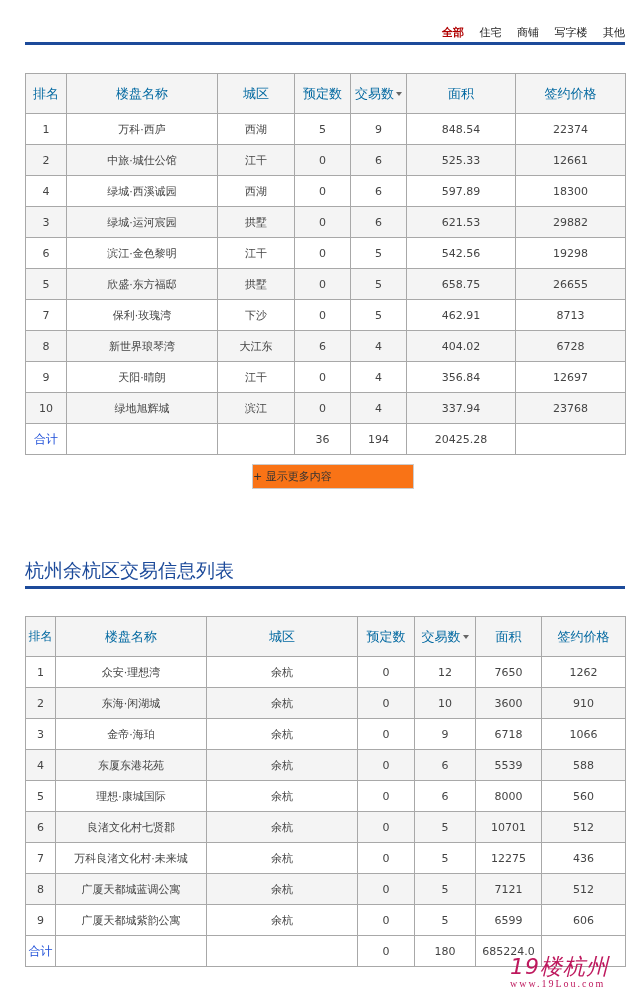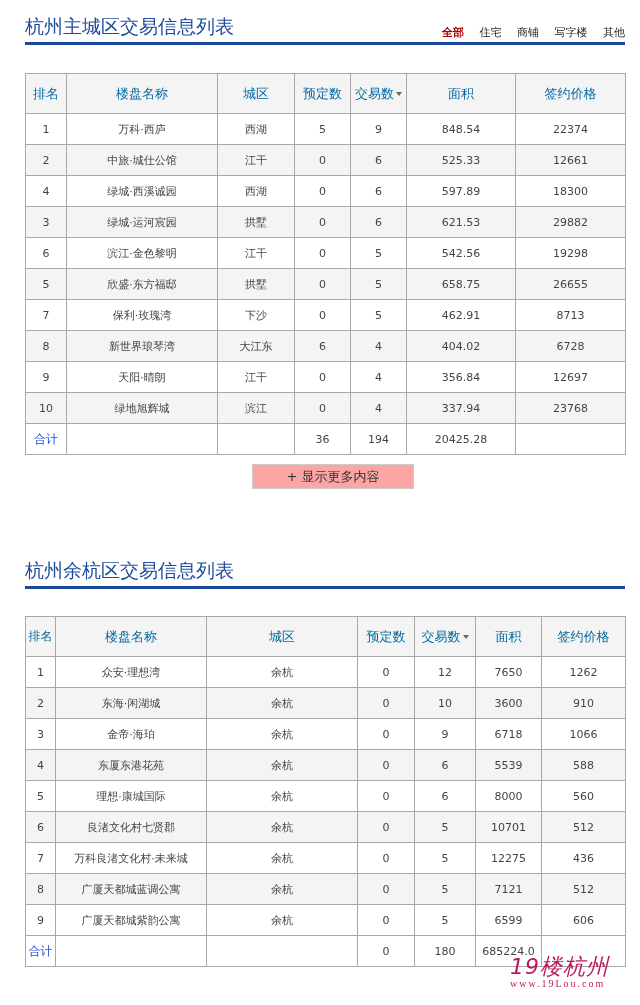--- a/index.html
+++ b/index.html
@@ -11,32 +11,31 @@
   .filters { position:absolute; right:0; top:12px; font-size:11px; line-height:14px; }
   .filters span { margin-left:12px; color:#222; cursor:pointer; }
   .filters span.active { color:#b00000; font-weight:bold; }
   table { border-collapse:collapse; position:absolute; left:0; table-layout:fixed; font-size:11px; }
   th, td { border:1px solid #a8a8a8; text-align:center; padding:0; color:#444; }
   th { height:39px; background:#f4f4f4; font-weight:normal; font-size:13px; color:#0369a1; }
   td { height:30px; }
   tr.alt td { background:#f4f4f4; }
   td.total-label { color:#1d4ed8; font-size:12px; }
   .sort-arrow { display:inline-block; width:0; height:0; border-left:3px solid transparent; border-right:3px solid transparent; border-top:4px solid #666; margin-left:2px; vertical-align:middle; }
-  .more-btn { position:absolute; width:160px; height:23px; border:1px solid #ccc; background:#fca5a5;
-              font-size:13px; text-align:center; line-height:23px; color:#333; cursor:pointer; }
+  .more-btn { position:absolute; width:160px; height:23px; border:1px solid #ccc; background:#f97316;
+              font-size:11px; line-height:23px; color:#333; cursor:pointer; }
   .watermark { position:absolute; left:510px; top:955px; color:#be185d; }
   .watermark .big { font-size:22px; font-style:italic; letter-spacing:1px; line-height:24px; }
   .watermark .small { font-size:10px; letter-spacing:2px; line-height:10px;font-family:Liberation Serif, serif; }
 </style>
 </head>
 <body>
 
 <div class="section" style="top:14px;">
   <div class="sec-head">
-    <div class="sec-title">杭州主城区交易信息列表</div>
     <div class="filters">
       <span class="active">全部</span>
       <span>住宅</span>
       <span>商铺</span>
       <span>写字楼</span>
       <span>其他</span>
     </div>
   </div>
   <table id="t1" style="top:59px; width:600px;">
     <colgroup>

